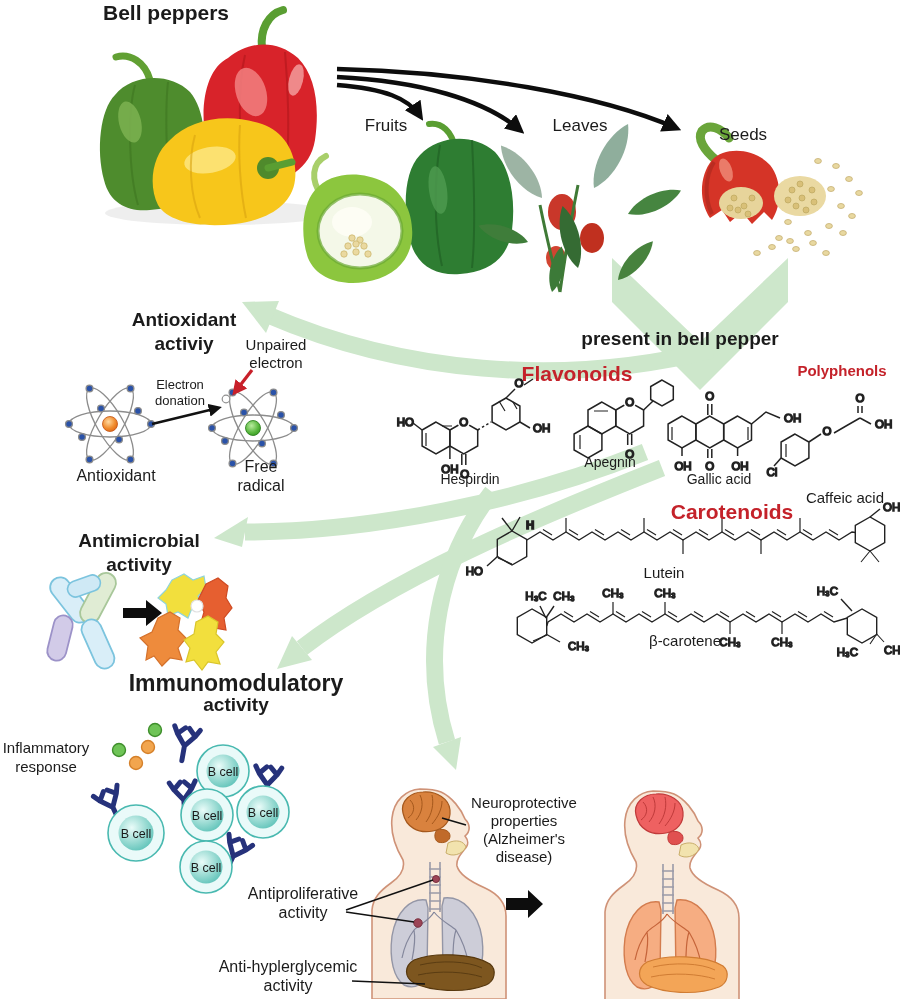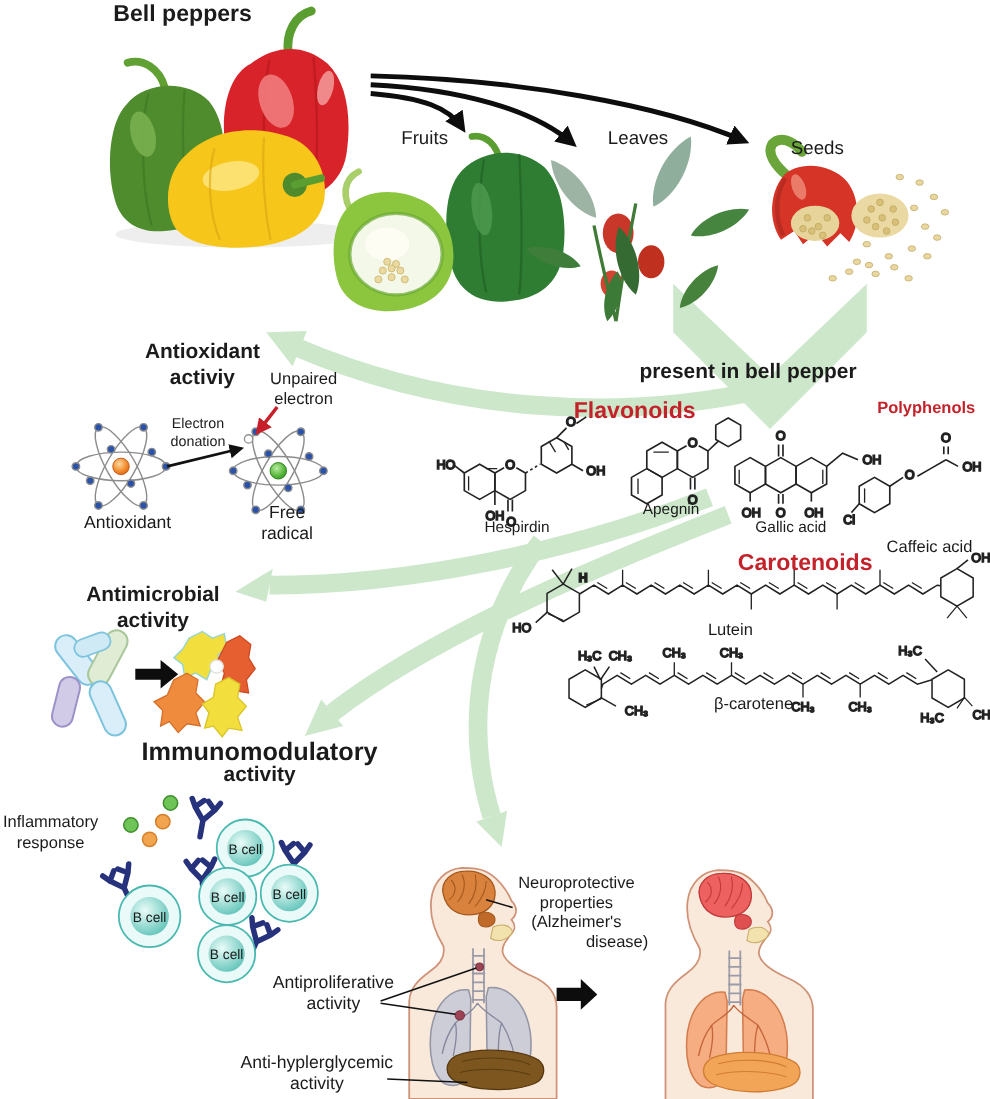--- a/index.html
+++ b/index.html
@@ -451,19 +451,19 @@
 <div class="lbl w6" style="left:139px;top:555px;font-size:19px;">activity</div>
 
 <div class="lbl w6" style="left:236px;top:671px;font-size:23px;">Immunomodulatory</div>
 <div class="lbl w6" style="left:236px;top:695px;font-size:19px;">activity</div>
 <div class="lbl" style="left:46px;top:740px;font-size:15px;">Inflammatory</div>
 <div class="lbl" style="left:46px;top:759px;font-size:15px;">response</div>
 
 <div class="lbl" style="left:524px;top:795px;font-size:15px;">Neuroprotective</div>
 <div class="lbl" style="left:524px;top:813px;font-size:15px;">properties</div>
 <div class="lbl" style="left:524px;top:831px;font-size:15px;">(Alzheimer's</div>
-<div class="lbl" style="left:524px;top:849px;font-size:15px;margin-left:37px;">disease)</div>
+<div class="lbl" style="left:524px;top:849px;font-size:15px;">disease)</div>
 <div class="lbl" style="left:303px;top:886px;font-size:16px;">Antiproliferative</div>
 <div class="lbl" style="left:303px;top:905px;font-size:16px;">activity</div>
 <div class="lbl" style="left:288px;top:959px;font-size:16px;">Anti-hyplerglycemic</div>
 <div class="lbl" style="left:288px;top:978px;font-size:16px;">activity</div>
 
 </div>
 
 </body></html>

